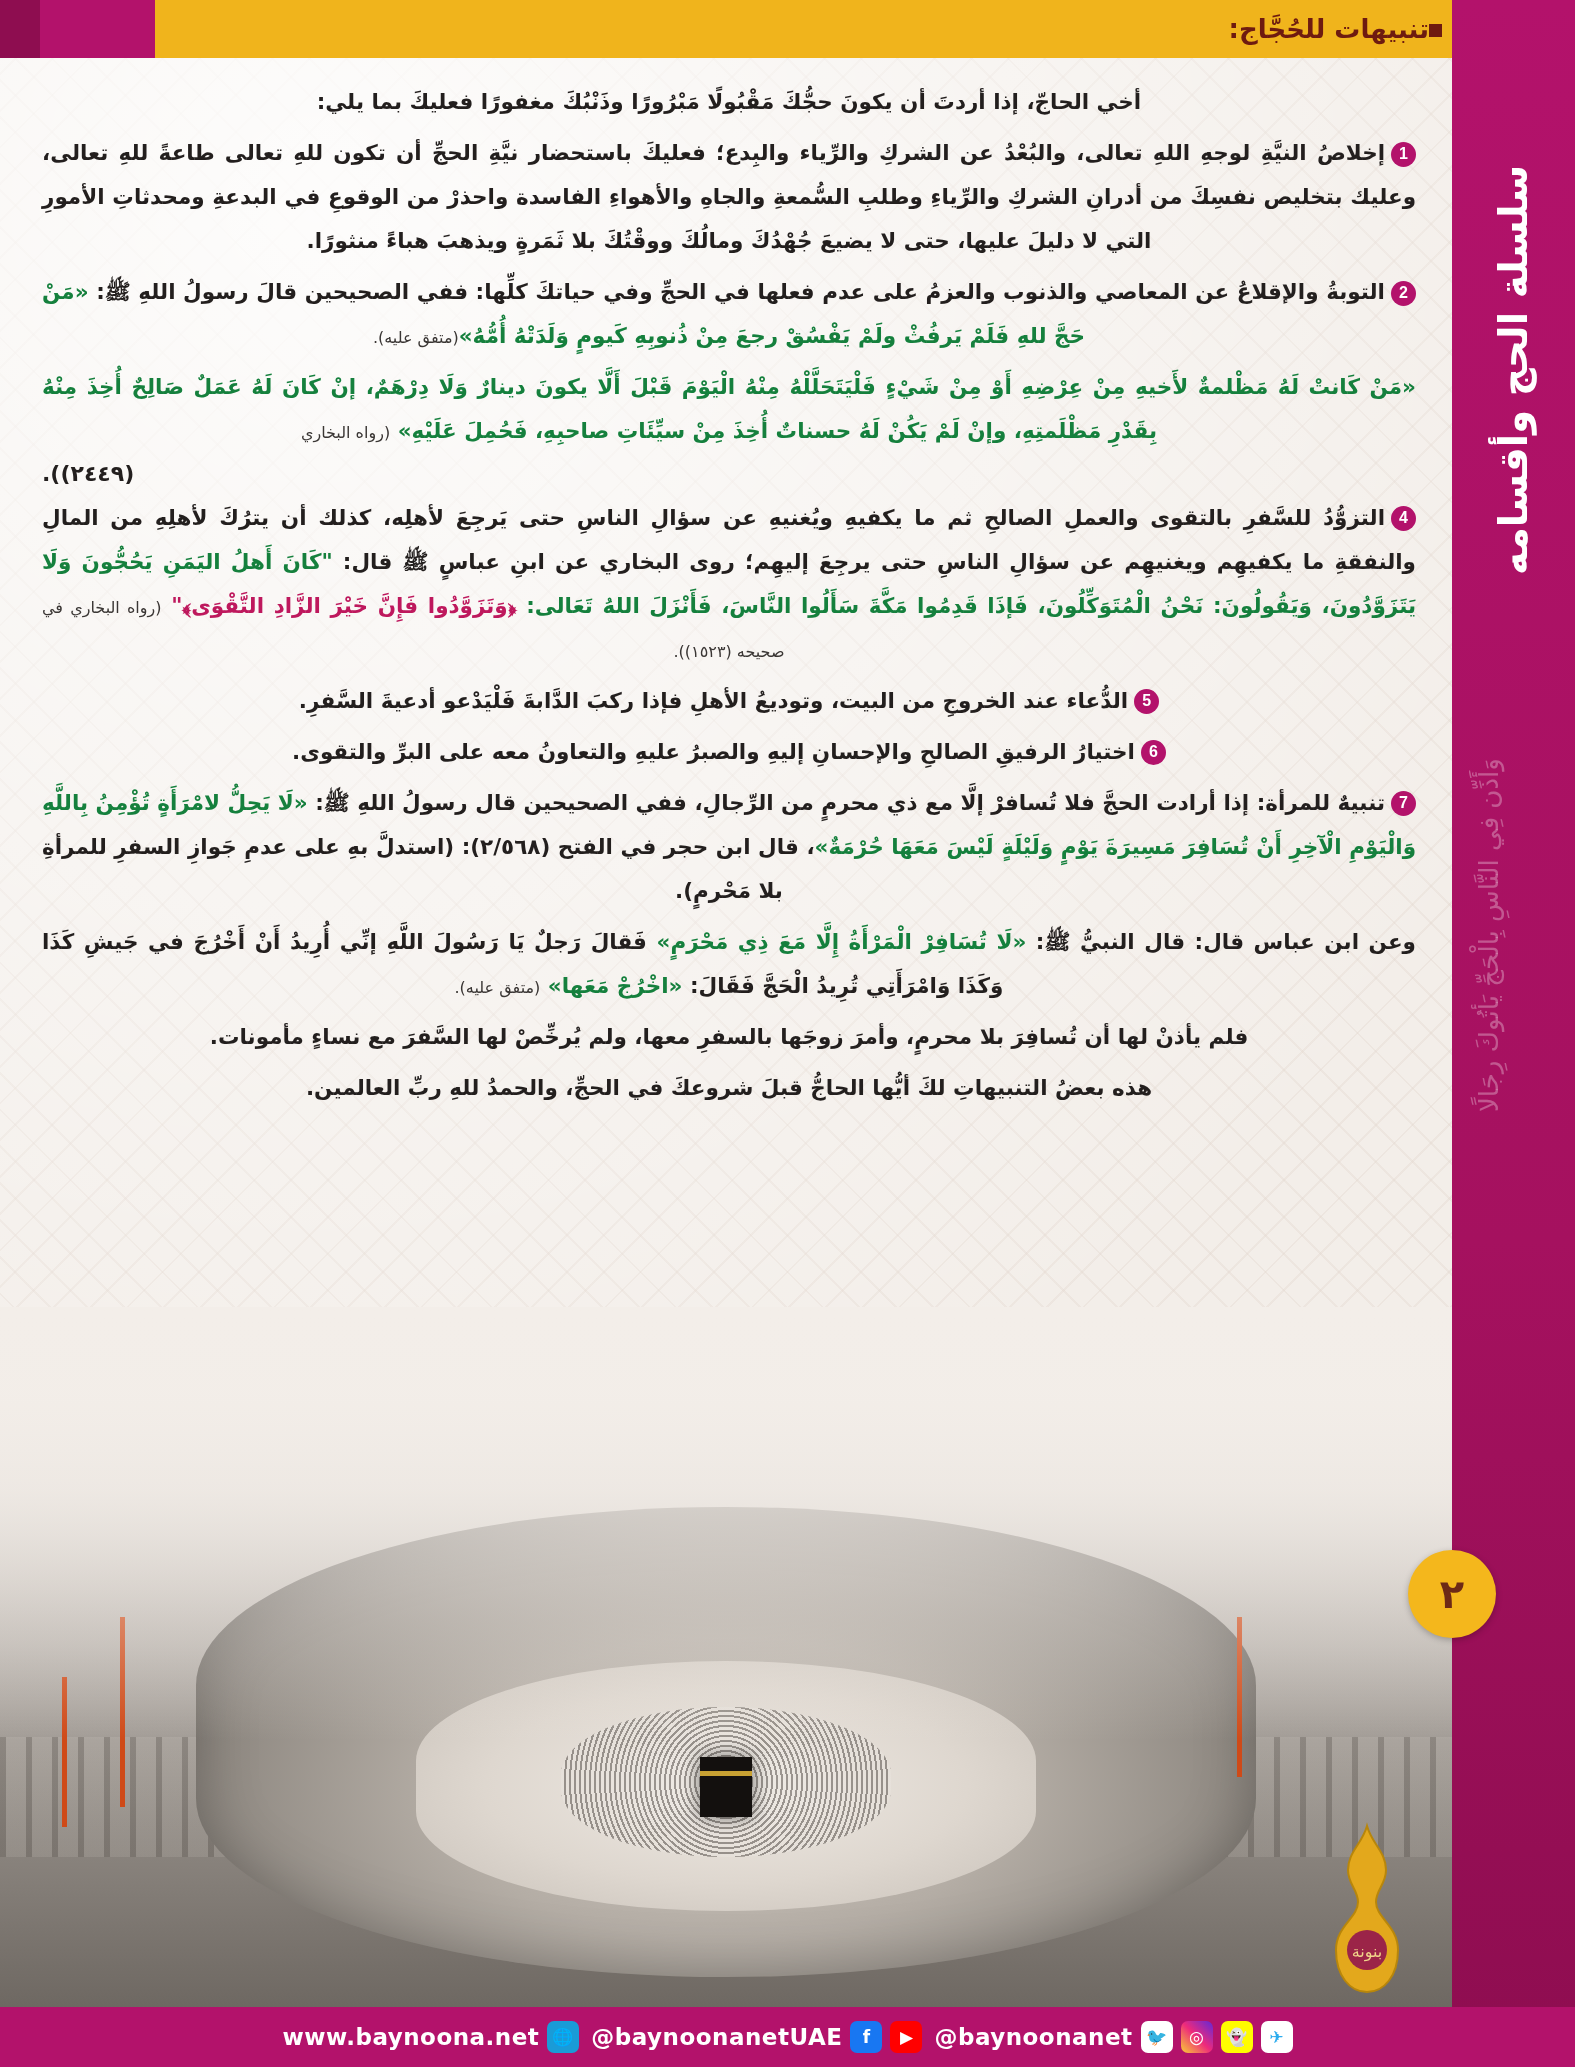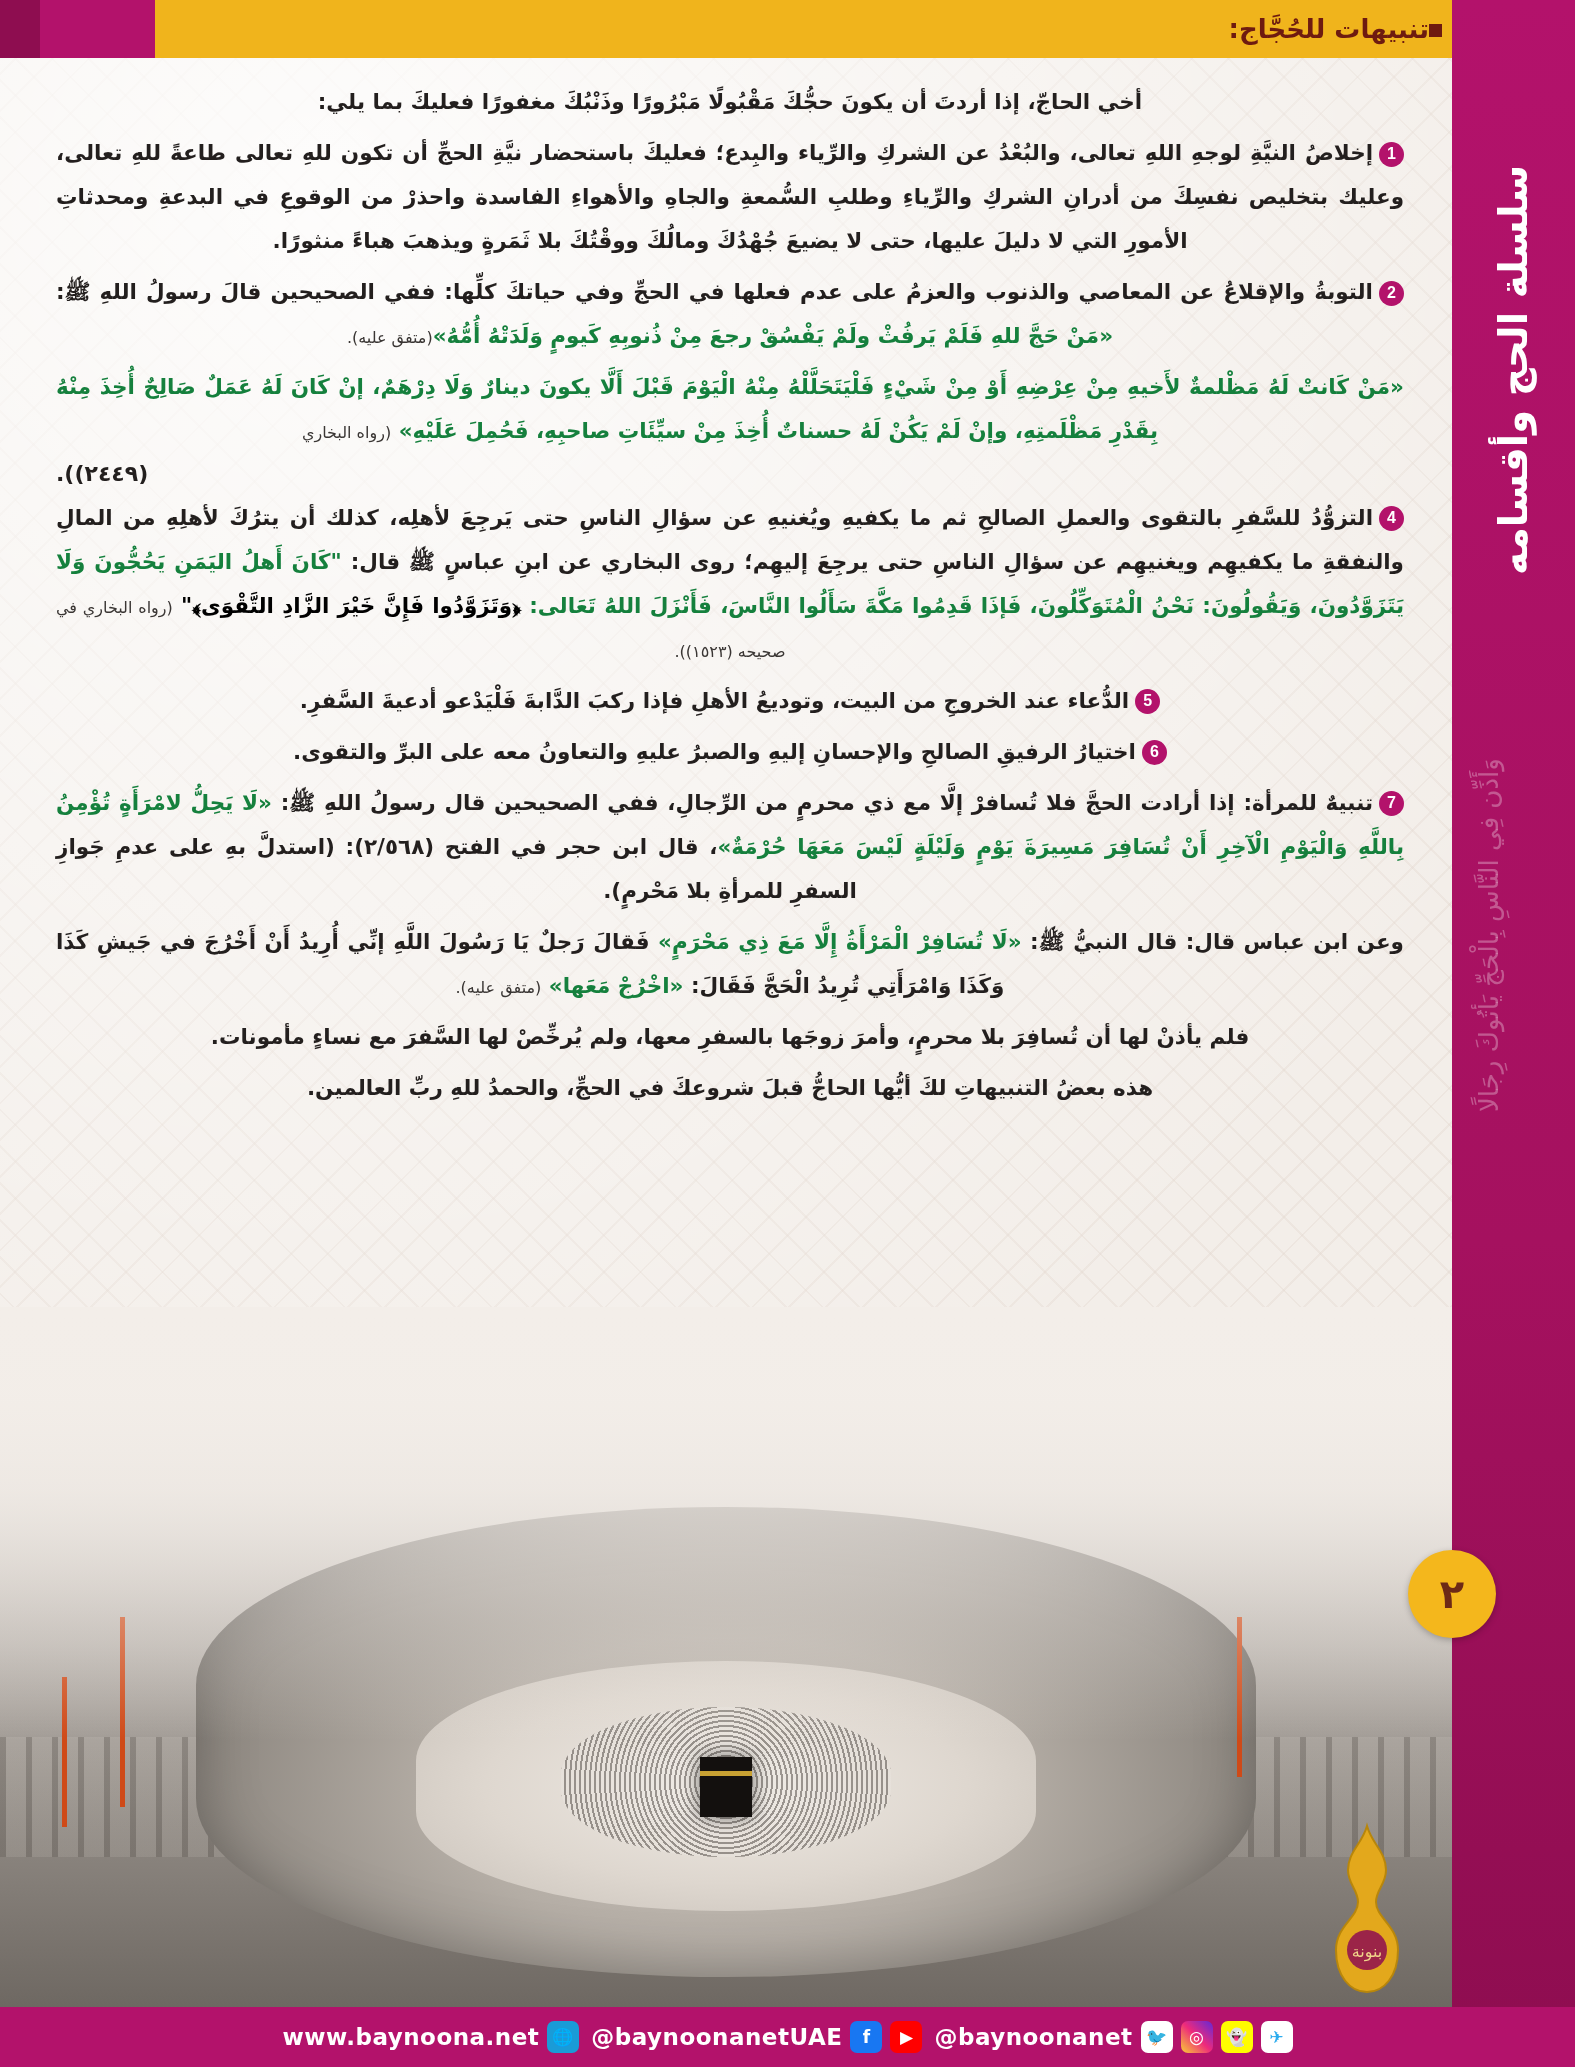--- a/index.html
+++ b/index.html
@@ -146,22 +146,22 @@
   .sicon.fb{background:#1877f2;color:#fff;}
   .sicon.web{background:#1a9bd7;color:#fff;}
 
   
   .lamp{
     position:absolute;right:160px;bottom:70px;width:95px;height:175px;z-index:7;
   }
 
   
   .content{
-    position:absolute;top:58px;right:123px;left:16px;
-    padding:22px 48px 0 40px;
+    position:absolute;top:58px;right:123px;left:2px;
+    padding:22px 36px 0 40px;
     z-index:4;
     direction:rtl;
     color:#231f1e;
   }
   p.par{
     margin:0 0 7px 0;
     font-size:21.5px;
     line-height:2.05;
     text-align:justify;
     text-align-last:center;
@@ -170,21 +170,21 @@
   p.lead{text-align:center;}
   .num{
     display:inline-flex;align-items:center;justify-content:center;
     width:25px;height:25px;border-radius:50%;
     background:#b3126b;color:#fff;font-size:16px;font-weight:bold;
     vertical-align:middle;margin-left:6px;
     font-family:"Liberation Sans", sans-serif;
   }
   .hadith{color:#15803d;}
   .ref{font-size:16px;font-weight:normal;color:#3a3634;}
-  .qur{color:#000000;}
+  .qur{color:#be185d;}
   .tiny-ref{
     font-size:22px;font-weight:bold;text-align:left;margin:0 0 10px 0;
   }
 </style>
 </head>
 <body>
 
 <div class="page"></div>
 
 <div class="photo">

